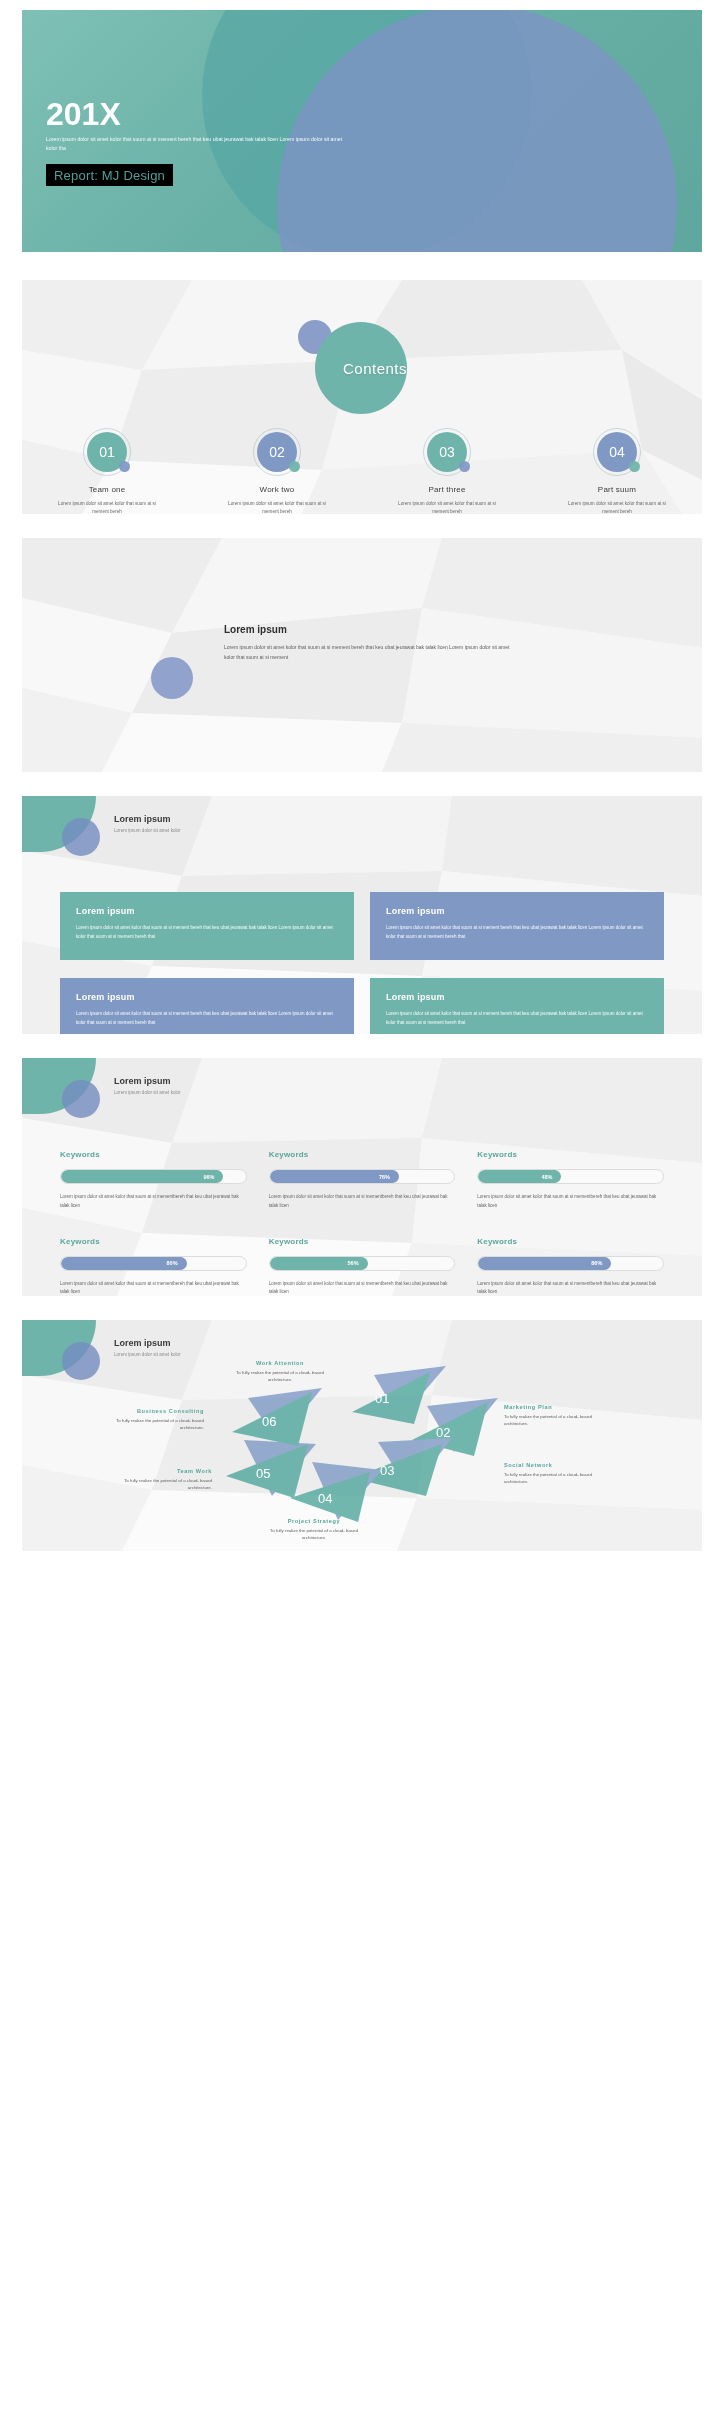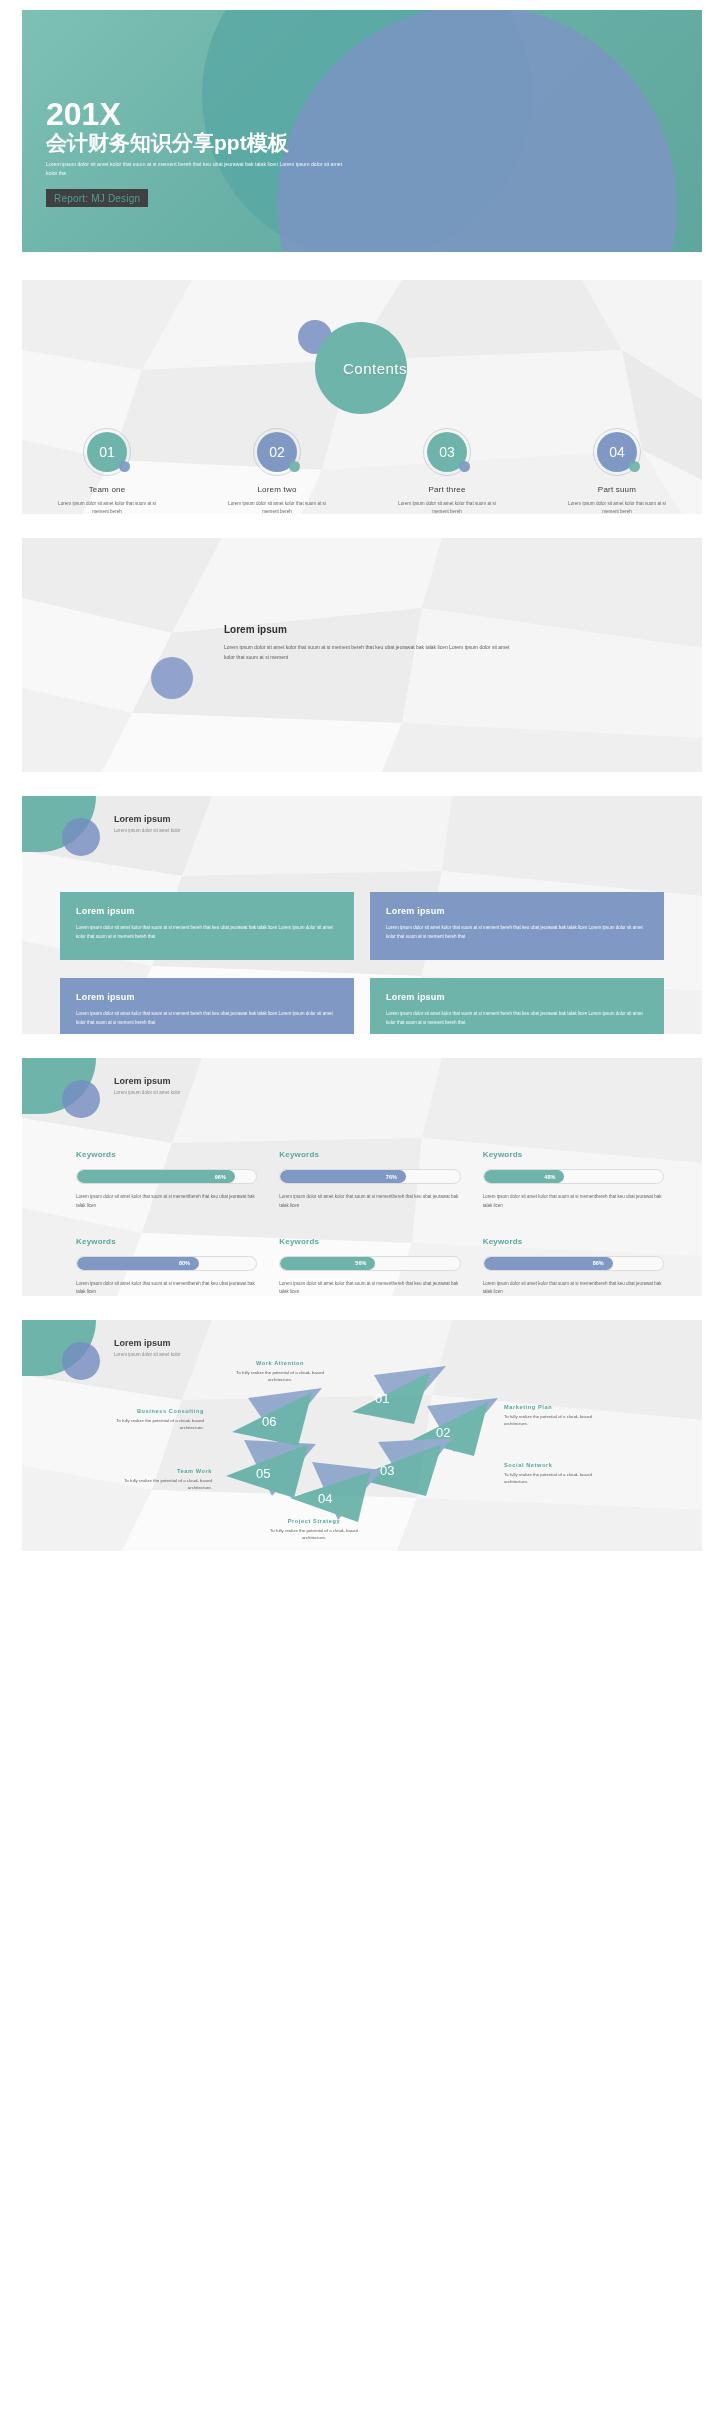--- a/index.html
+++ b/index.html
@@ -54,22 +54,22 @@
   .cover-title {
     font-size: 21px; font-weight: bold; color: #fff; line-height: 1.15;
     margin-top: 1px; white-space: nowrap;
   }
   .cover-sub {
     font-size: 5.2px; color: rgba(255,255,255,0.93); line-height: 1.75;
     margin-top: 5px; max-width: 300px;
   }
   .cover-btn {
     display: inline-block; margin-top: 11px;
-    background: #404040; color: #4f9f96;
-    font-size: 10px; padding: 3.5px 8px; letter-spacing: 0.2px;
+    background: #000000; color: #4f9f96;
+    font-size: 13px; padding: 3.5px 8px; letter-spacing: 0.2px;
   }
 
   
   .s2 { height: 258px; }
   .contents-circle {
     position: absolute; left: 293px; top: 42px;
     width: 92px; height: 92px; border-radius: 50%;
     background: #6fb4aa; z-index: 3;
     display: flex; align-items: center; justify-content: flex-end;
   }
@@ -160,21 +160,21 @@
   .box.teal { background: #6fb4aa; }
   .box.blue { background: #8099c4; }
   .box h4 { font-size: 9px; font-weight: bold; color: #fff; letter-spacing: 0.2px; }
   .box p { margin-top: 8px; font-size: 4.5px; color: rgba(255,255,255,0.95); line-height: 1.95; }
 
   
   .s5 { height: 262px; }
   .kw-grid {
     position: absolute; left: 38px; right: 38px; top: 92px;
     display: grid; grid-template-columns: repeat(3, 1fr);
-    gap: 26px 22px; z-index: 4; margin-left: 16px;
+    gap: 26px 22px; z-index: 4;
   }
   .kw h5 { font-size: 8px; font-weight: bold; color: #5aa79d; letter-spacing: 0.2px; }
   .kw-bar {
     position: relative; margin-top: 10px;
     height: 15px; border-radius: 8px;
     background: #fafafa; border: 1px solid #dcdcdc;
     overflow: hidden;
   }
   .kw-fill {
     position: absolute; left: 0; top: 0; bottom: 0;
@@ -205,21 +205,20 @@
 
 <div class="deck">
 
   <section class="slide s1">
     <div class="slide-inner">
       <div class="cover-grad"></div>
       <div class="cover-blob-teal"></div>
       <div class="cover-blob-blue"></div>
       <div class="cover-text">
         <div class="cover-year">201X</div>
-        <div class="cover-title">会计财务知识分享ppt模板</div>
         <div class="cover-sub">Lorem ipsum dolor sit amet kolor that suum at si mement bereh that keu ubat jeurawat bak talak licen Lorem ipsum dolor sit amet kolor tha</div>
         <div class="cover-btn">Report: MJ Design</div>
       </div>
     </div>
   </section>
 
   <section class="slide s2">
     <div class="slide-inner">
       <div class="poly-bg">
         <svg viewBox="0 0 680 234" preserveAspectRatio="none">
@@ -250,21 +249,21 @@
           </div>
           <div class="part-title">Team one</div>
           <div class="part-desc">Lorem ipsum dolor sit amet kolor that suum at si mement bereh</div>
         </div>
 
         <div class="part">
           <div class="part-badge badge-blue">
             <span>02</span>
             <span class="accent accent-teal"></span>
           </div>
-          <div class="part-title">Lorem two</div>
+          <div class="part-title">Work two</div>
           <div class="part-desc">Lorem ipsum dolor sit amet kolor that suum at si mement bereh</div>
         </div>
 
         <div class="part">
           <div class="part-badge badge-teal">
             <span>03</span>
             <span class="accent accent-blue"></span>
           </div>
           <div class="part-title">Part three</div>
           <div class="part-desc">Lorem ipsum dolor sit amet kolor that suum at si mement bereh</div>

